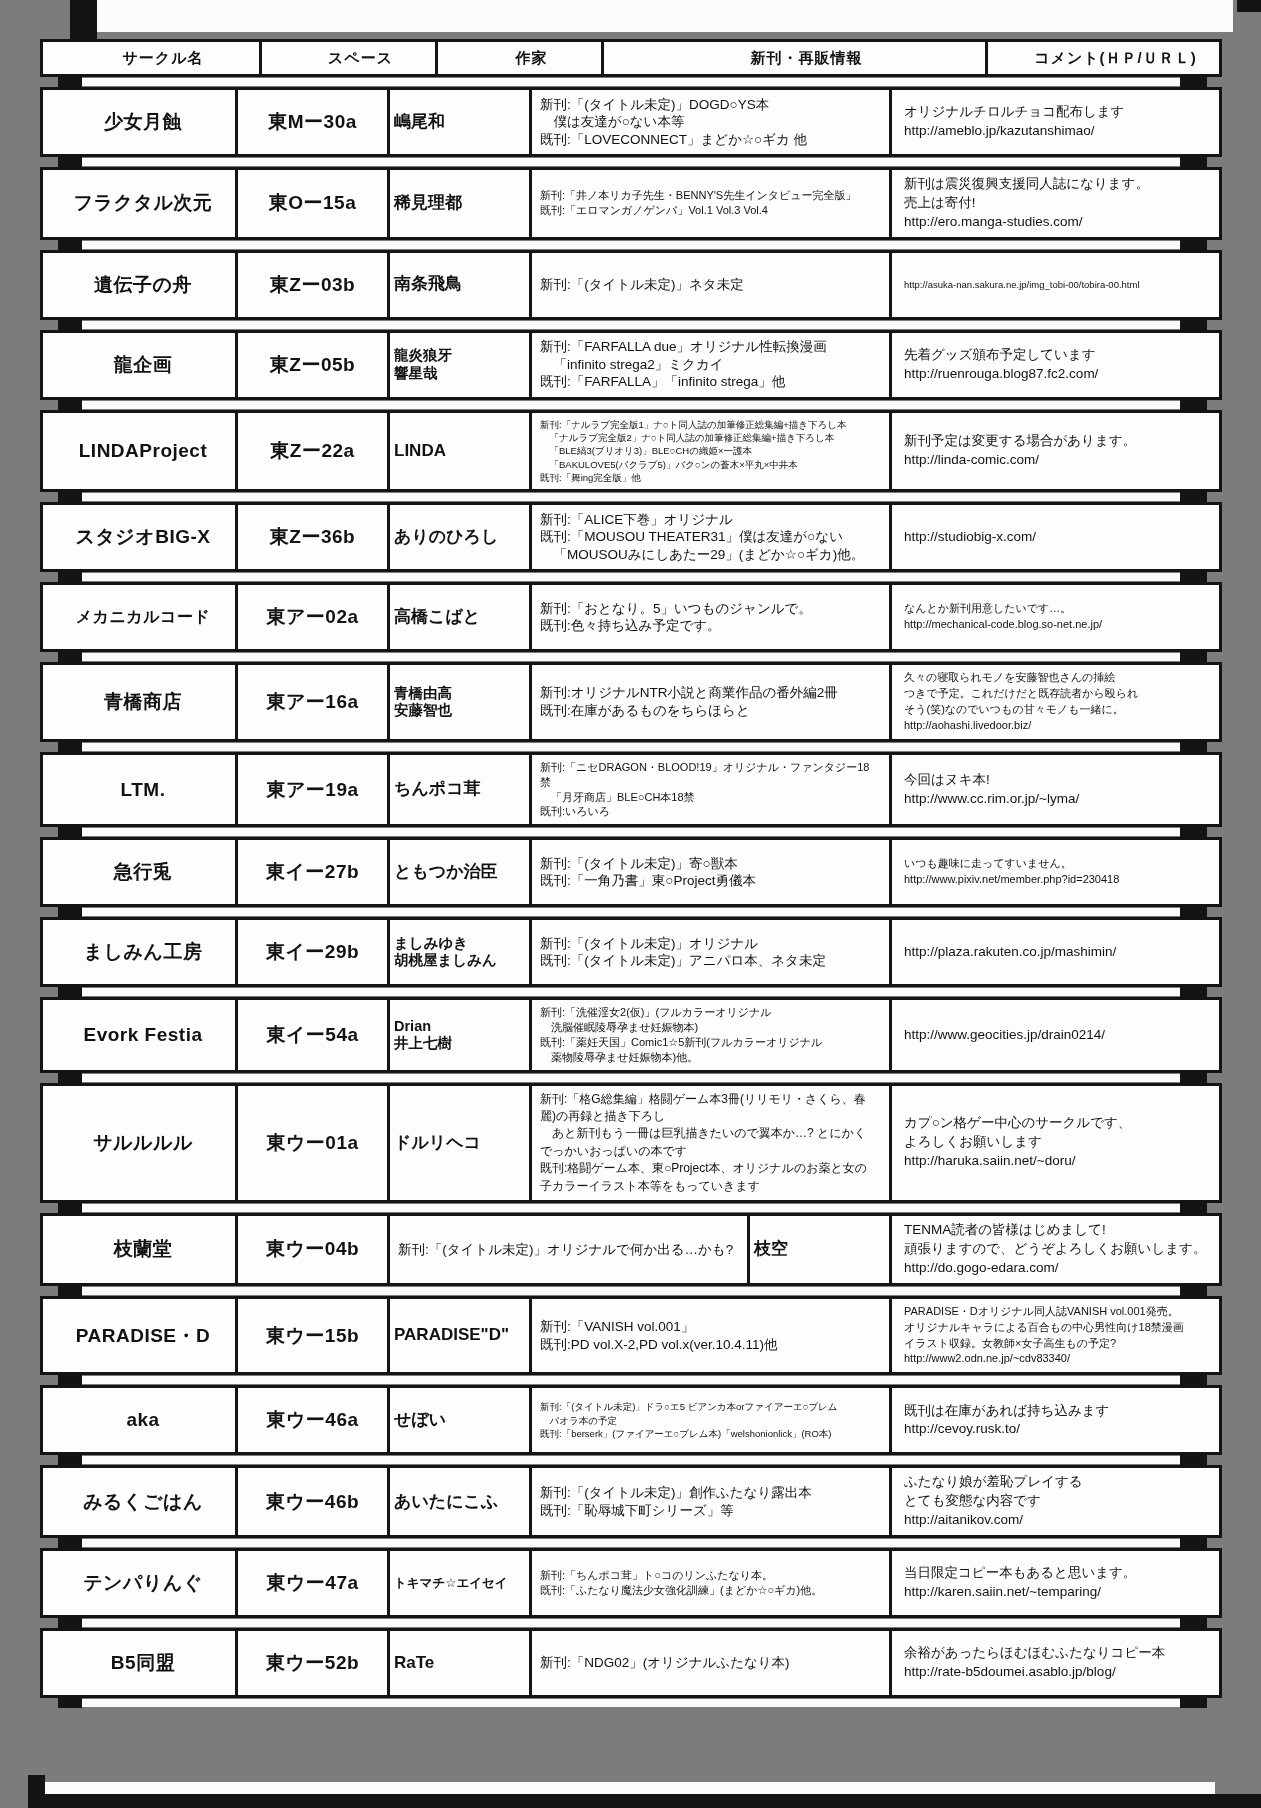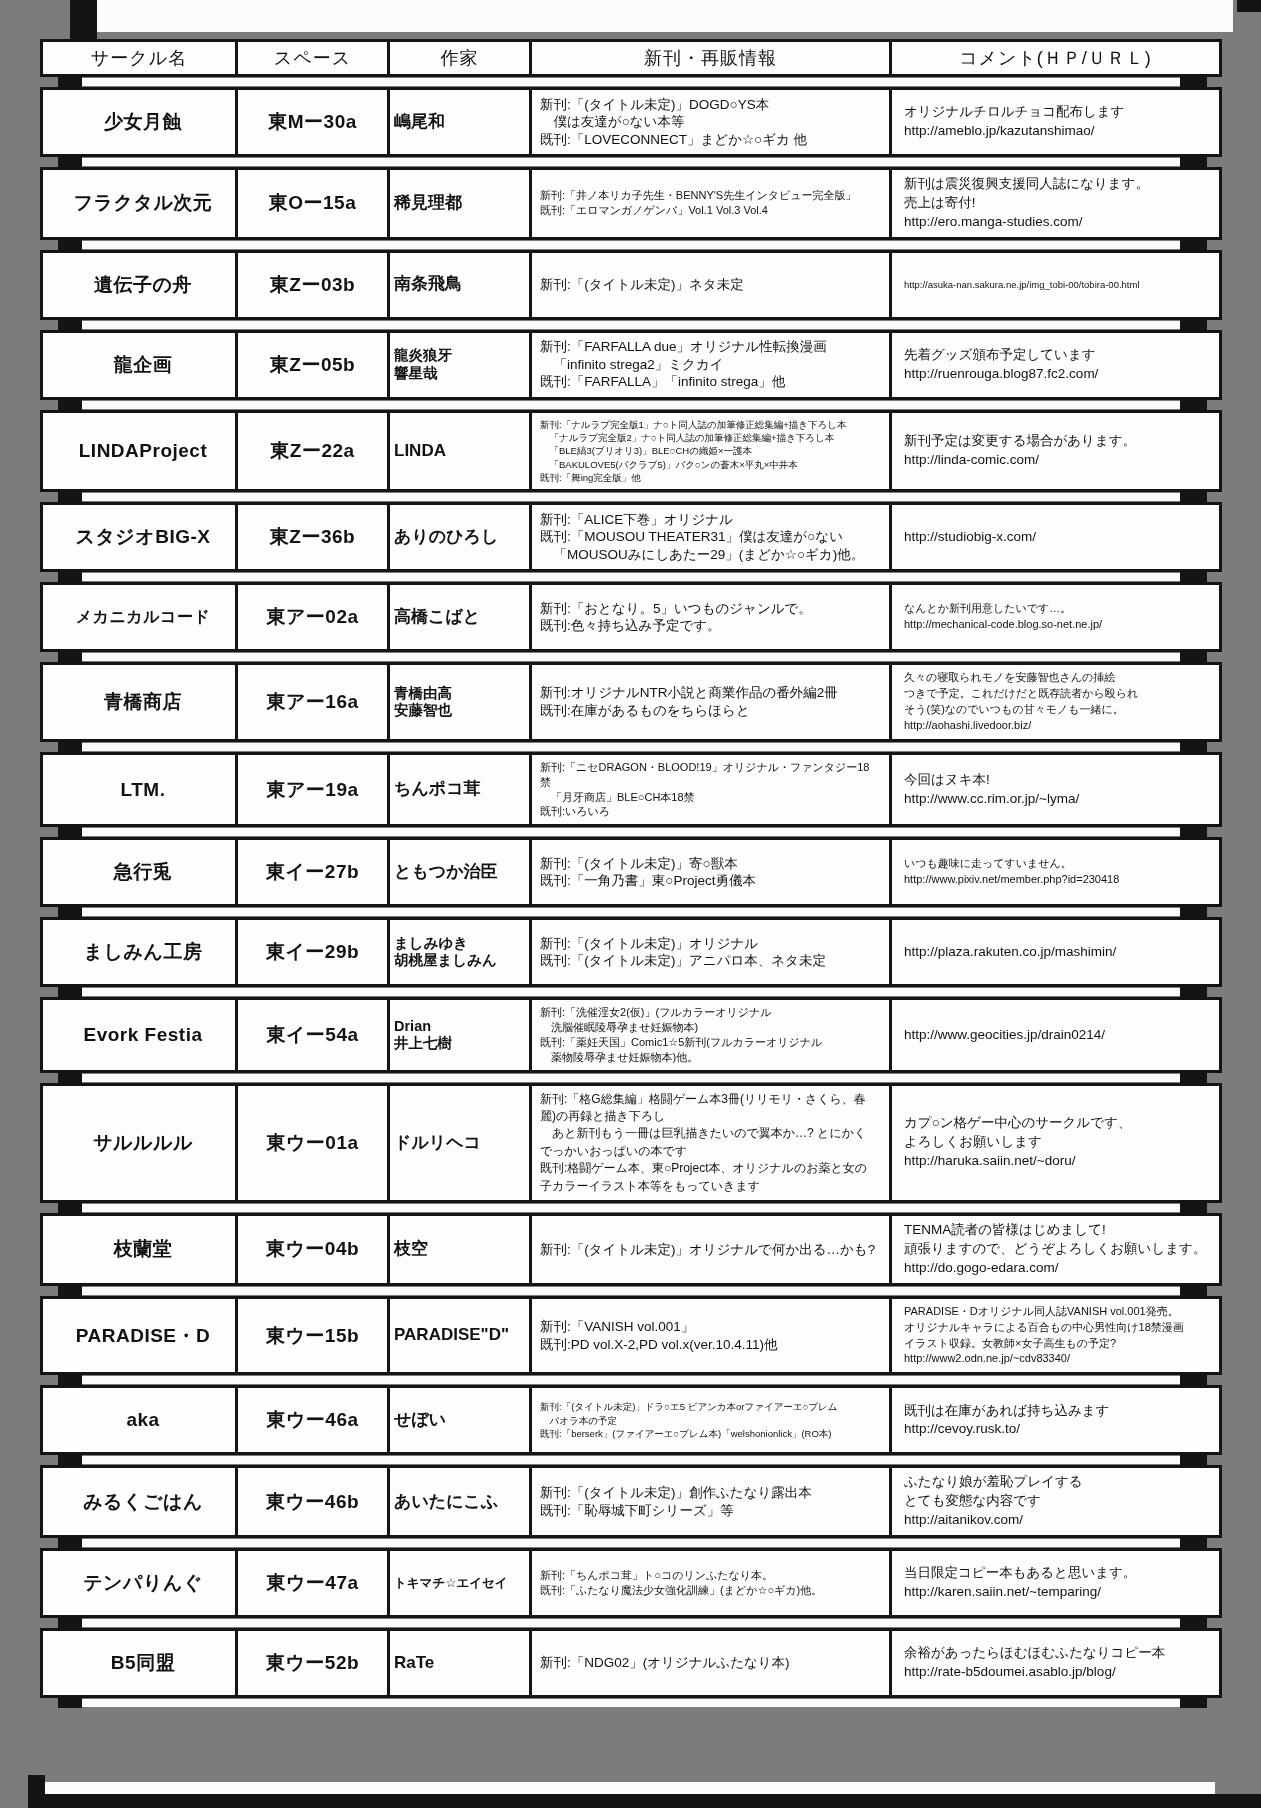--- a/index.html
+++ b/index.html
@@ -11,21 +11,21 @@
   .table-wrap{position:absolute;left:40px;top:39px;width:1182px;}
   .row{display:flex;background:#fdfdfd;border:3px solid #141414;box-sizing:border-box;}
   .header-row{height:38px;}
   .body-row{min-height:70px;}
   .cell{display:flex;align-items:center;box-sizing:border-box;}
   .c1{width:195px;border-right:3px solid #141414;padding-left:12px;padding-right:4px;justify-content:center;}
   .c2{width:152px;border-right:3px solid #141414;justify-content:center;text-align:center;}
   .c3{width:142px;border-right:3px solid #141414;padding-left:4px;padding-right:3px;}
   .c4{width:360px;border-right:3px solid #141414;padding:5px 12px 5px 8px;}
   .c5{flex:1;padding:5px 6px 5px 12px;}
-  .header-row .cell{justify-content:center;padding:0;font-weight:normal;font-size:18px;letter-spacing:1px;}
+  .header-row .cell{justify-content:center;padding:0;font-weight:bold;font-size:15px;letter-spacing:1px;margin-left:24px;}
   .cell span{white-space:pre-line;}
   .circle{font-size:19px;font-weight:bold;letter-spacing:.5px;}
   .circle.small{font-size:16px;}
   .space{font-size:19px;font-weight:bold;letter-spacing:.5px;}
   .artist{font-size:17px;font-weight:bold;line-height:1.2;}
   .artist.two{font-size:14.5px;}
   .artist.small{font-size:12.5px;}
   .info{font-size:13.5px;line-height:1.3;}
   .info.s{font-size:11px;line-height:1.35;}
   .info.xs{font-size:9.5px;line-height:1.4;}
@@ -411,25 +411,25 @@
     <i class="capL"></i>
     <i class="capR"></i>
   </div>
   <div class="row body-row">
     <div class="cell c1 circle">
             <span>枝蘭堂</span>
           </div>
     <div class="cell c2 space">
             <span>東ウー04b</span>
           </div>
+    <div class="cell c4 info">
+            <span>新刊:「(タイトル未定)」オリジナルで何か出る…かも?</span>
+          </div>
     <div class="cell c3 artist">
             <span>枝空</span>
-          </div>
-    <div class="cell c4 info">
-            <span>新刊:「(タイトル未定)」オリジナルで何か出る…かも?</span>
           </div>
     <div class="cell c5 comment">
             <span>TENMA読者の皆様はじめまして!
 頑張りますので、どうぞよろしくお願いします。
 http://do.gogo-edara.com/</span>
           </div>
   </div>
 
   <div class="sep">
     <i class="bar"></i>

